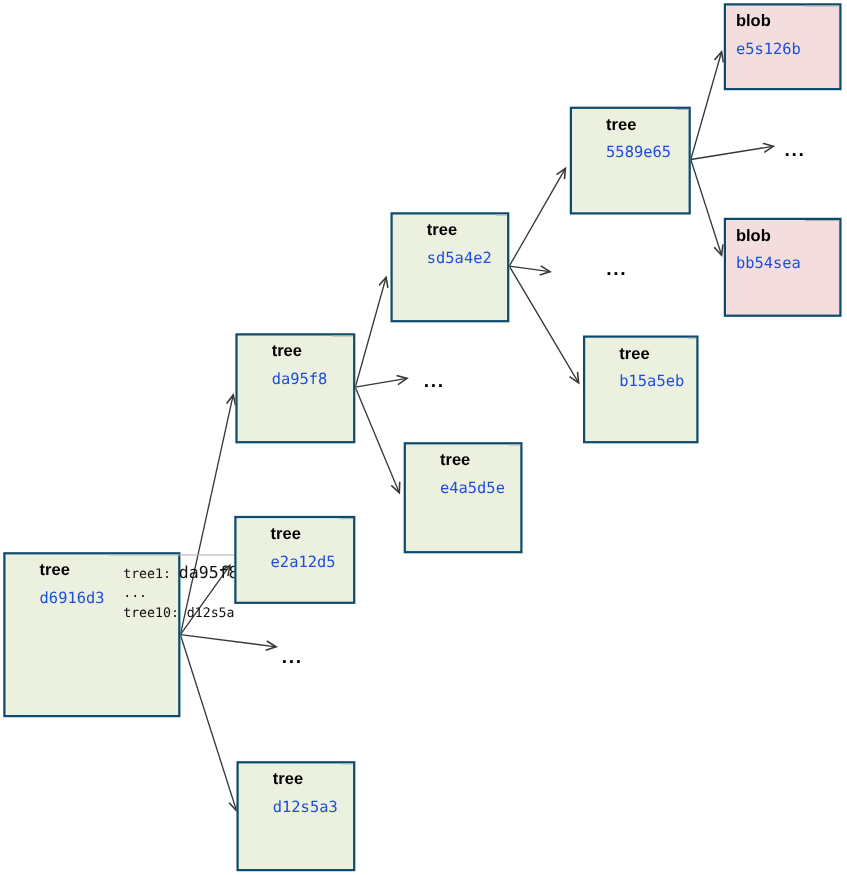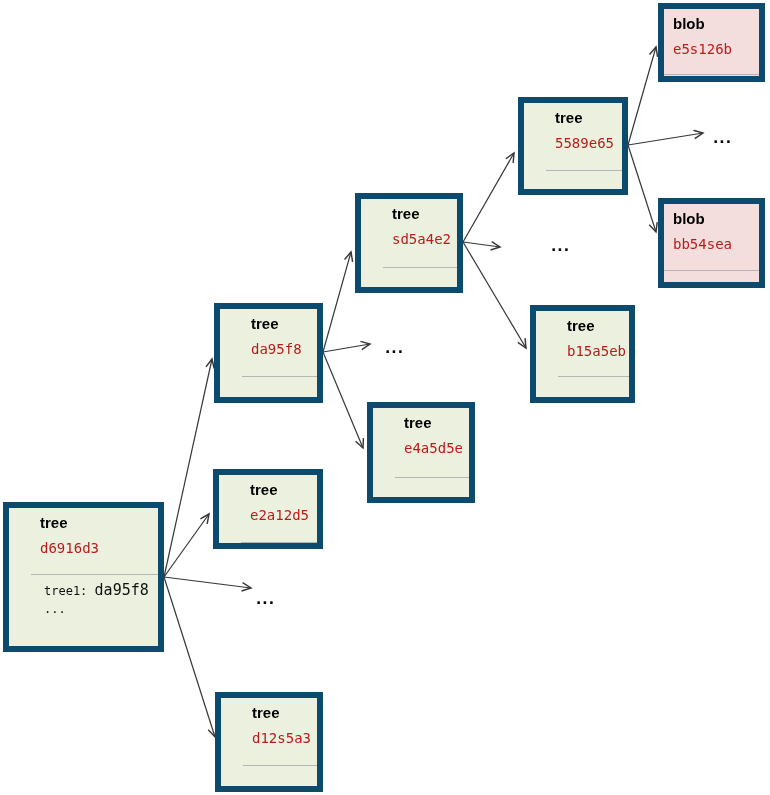--- a/index.html
+++ b/index.html
@@ -3,30 +3,30 @@
 <meta charset="utf-8">
 <style>
   html,body { margin:0; padding:0; background:#ffffff; }
   .stage {
     position:relative; width:770px; height:795px; background:#ffffff;
     font-family:"Liberation Sans", sans-serif; overflow:hidden;
   }
   .arrow-layer { position:absolute; left:0; top:0; width:770px; height:795px; }
   .node {
     position:absolute; box-sizing:border-box;
-    border:6px solid #0c4a6e;
-    display:flex; flex-direction:column;
+    border:2px solid #0c4a6e;
+    display:flex; flex-direction:row;
   }
   .node.tree { background:#ecf1df;padding-left:22px; }
   .node.blob { background:#f3dedd; }
   .hdr { box-sizing:border-box; padding:6px 4px 0 9px; flex:0 0 auto; }
   .title { font-weight:bold; font-size:15px; line-height:18px; color:#000000; }
   .hash {
     font-family:"DejaVu Sans Mono", monospace; font-size:14px; line-height:16px;
-    color:#b91c1c; margin-top:8px; white-space:nowrap;
+    color:#1d4ed8; margin-top:8px; white-space:nowrap;
   }
   .sec { flex:1 1 auto; border-top:1px solid #b5b5b5; }
   .entries {
     font-family:"DejaVu Sans Mono", monospace; font-size:12px; line-height:18px;
     color:#111111; padding:6px 0 0 13px; white-space:nowrap;
   }
   .entries .big { font-size:15px; }
   .ellipsis {
     position:absolute; font-weight:bold; font-size:14px; color:#000000;
     font-family:"DejaVu Sans", sans-serif; letter-spacing:1px;
@@ -61,20 +61,21 @@
   </svg>
 
   <div class="node tree" style="left:3px;top:502px;width:161px;height:150px">
     <div class="hdr" style="height:66px">
       <div class="title">tree</div>
       <div class="hash">d6916d3</div>
     </div>
     <div class="sec entries">
       <div><span>tree1: </span><span class="big">da95f8</span></div>
       <div>...</div>
+      <div>tree10: d12s5a</div>
     </div>
   </div>
 
   <div class="node tree" style="left:214px;top:303px;width:109px;height:100px">
     <div class="hdr" style="height:67px">
       <div class="title">tree</div>
       <div class="hash">da95f8</div>
     </div>
     <div class="sec"></div>
   </div>

